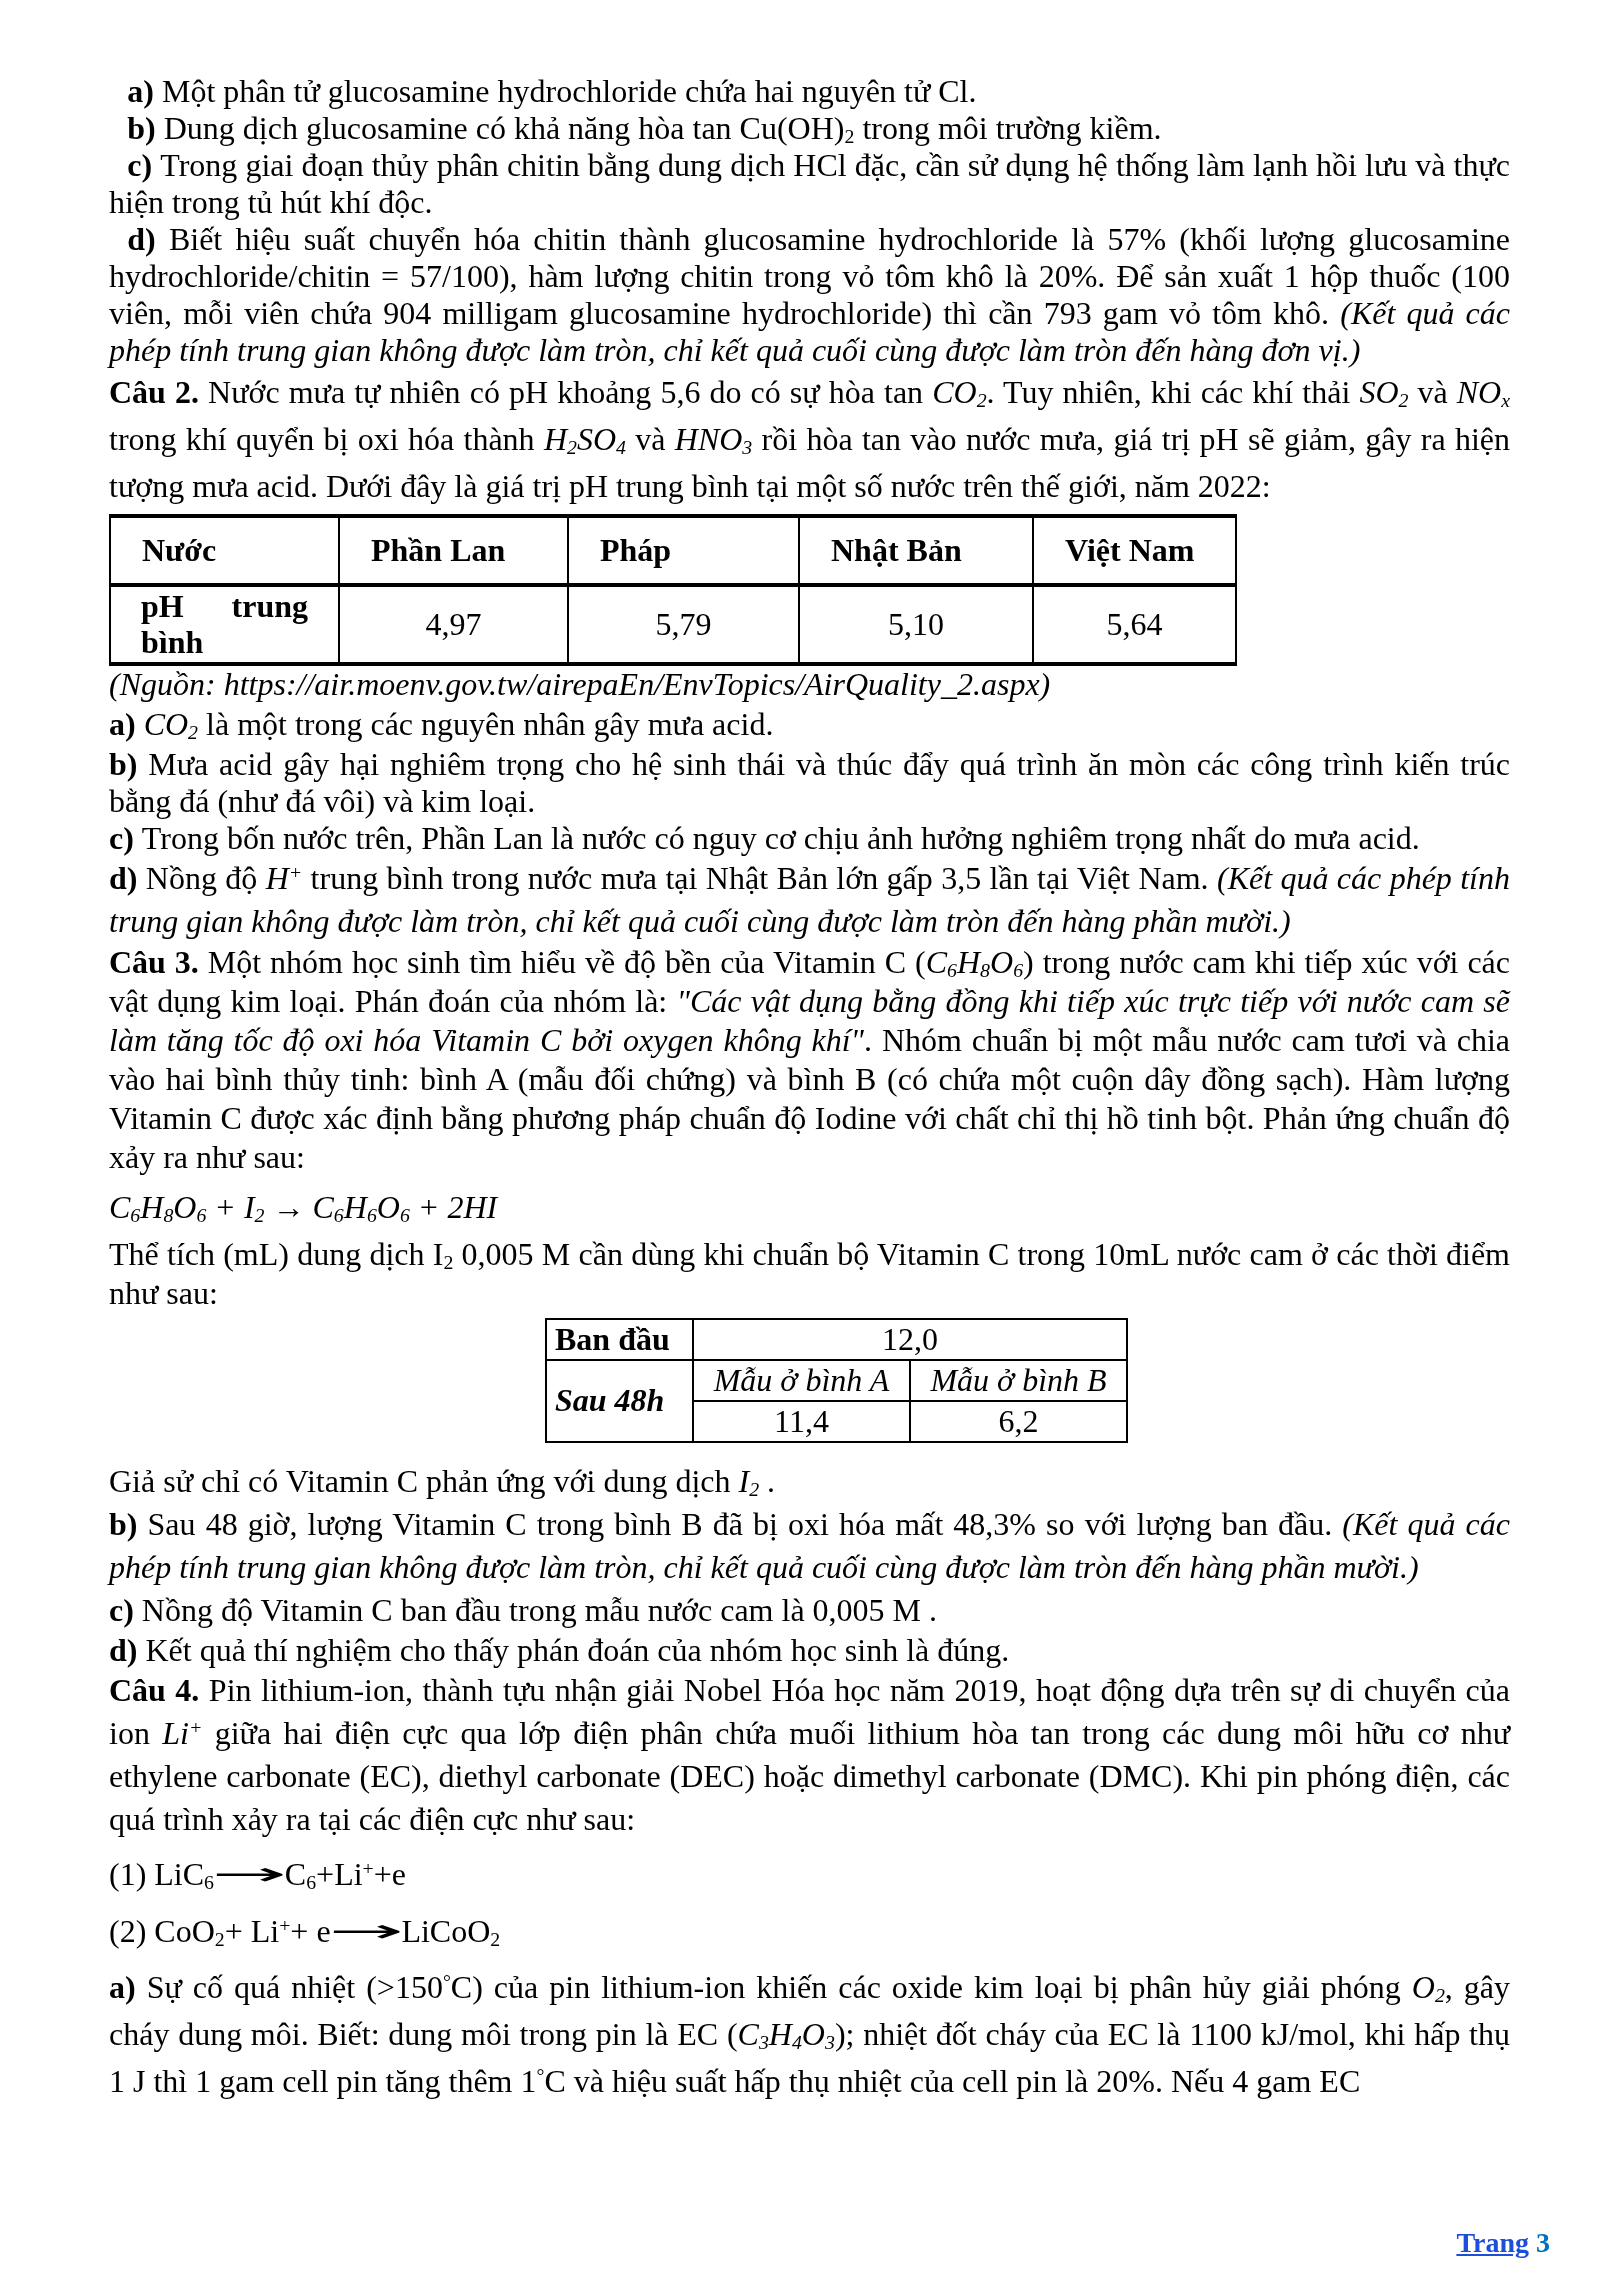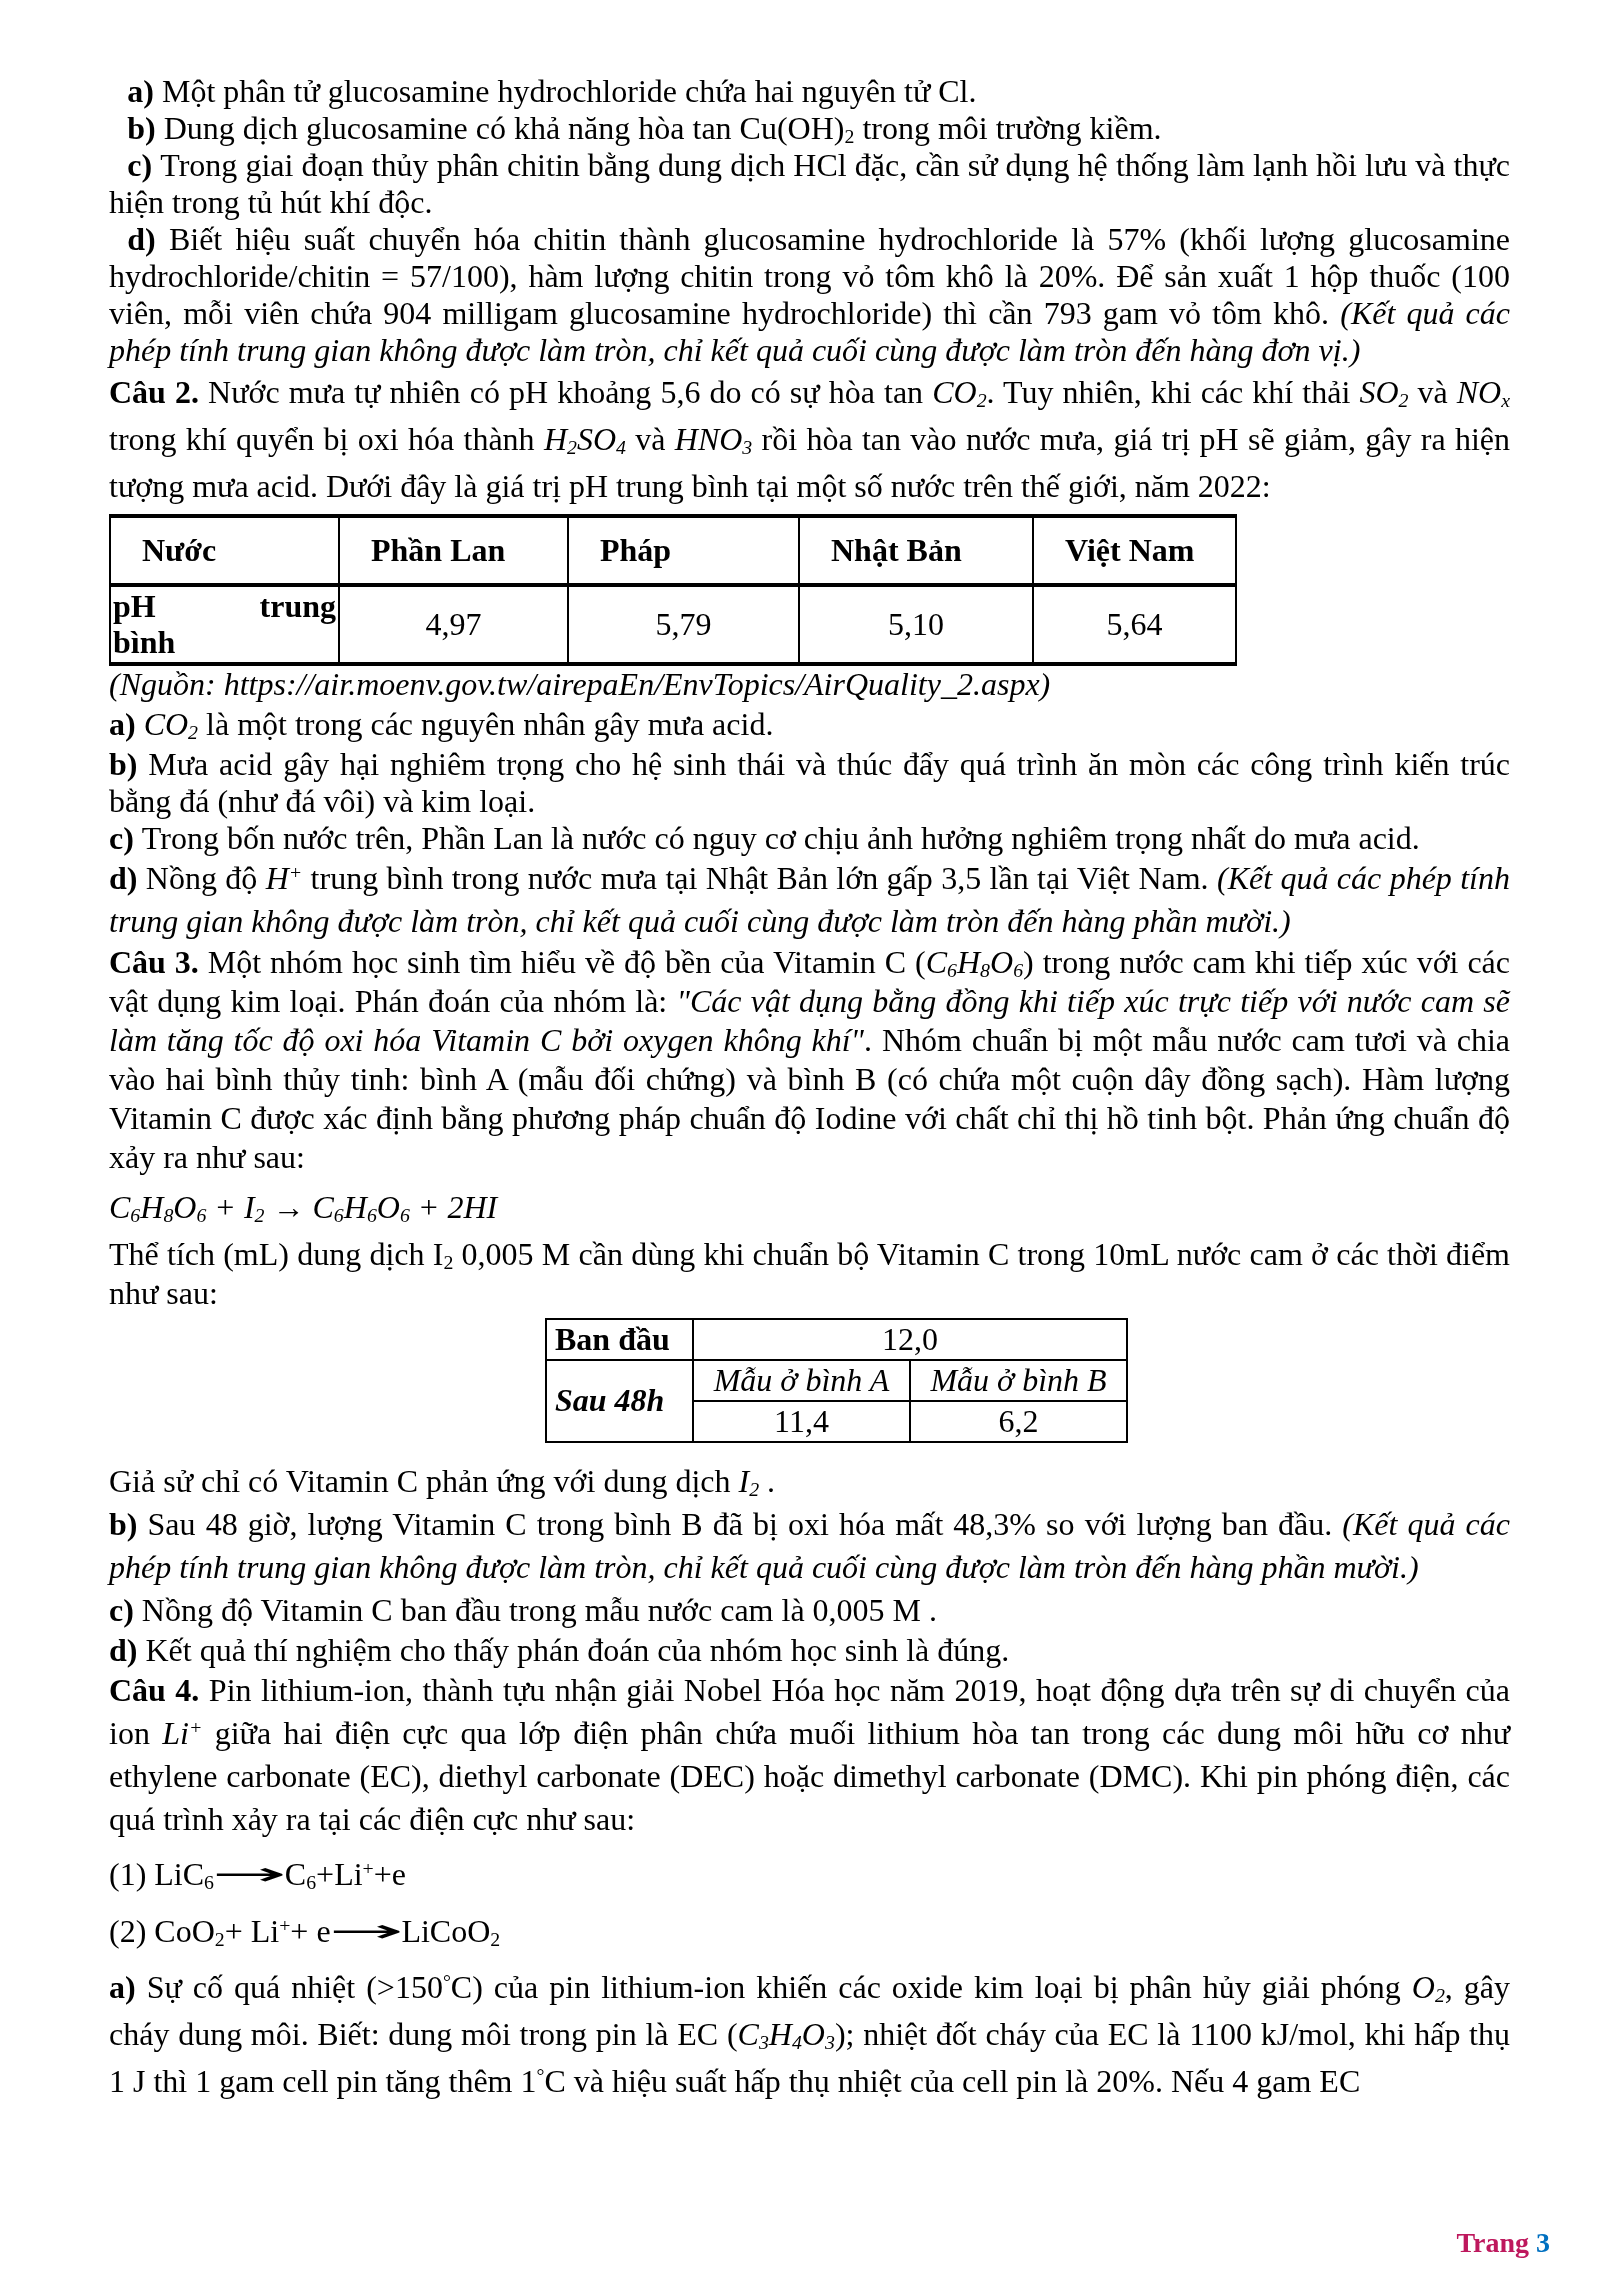--- a/index.html
+++ b/index.html
@@ -26,21 +26,21 @@
   .formula{text-align:center;line-height:42px;margin:9.2px 0 6.5px 0 !important;}
   .eq{text-align:left;line-height:46px;margin:10.5px 0 !important;}
   .ar{display:inline-block;transform:scaleX(2.8);margin:0 22px;font-family:"DejaVu Sans",sans-serif;}
 
   table{border-collapse:collapse;font-size:32px;table-layout:fixed;}
   
   .t1{width:1126px;margin-top:3.9px;}
   .t1 th,.t1 td{border:2px solid #000;vertical-align:middle;overflow:hidden;}
   .t1 .hd th{border-top-width:4.6px;border-bottom-width:4.6px;height:63px;text-align:left;padding-left:31px;font-weight:bold;}
   .t1 .dt td{border-bottom-width:4.6px;height:73px;text-align:center;}
-  .t1 .dt td.lbl{text-align:left;padding:0 2px;font-weight:bold;line-height:36px;}
+  .t1 .dt td.lbl{text-align:left;padding:0 30px;font-weight:bold;line-height:36px;}
   .t1 .lbl .l1{display:flex;justify-content:space-between;}
   
   .t2{margin:5.2px 0 0 436px;}
   .t2 th,.t2 td{border:2.6px solid #000;text-align:center;vertical-align:middle;overflow:hidden;}
   .t2 th{font-weight:bold;text-align:left;padding-left:8px;}
   .t2 .r1{height:39px;}
   .t2 .r2{height:38px;font-style:italic;}
   .t2 .r3{height:41px;}
 
   .footer{position:absolute;top:2227px;right:73px;font-weight:bold;font-size:28px;line-height:31px;}
@@ -129,17 +129,17 @@
     <p class="lh57"><span class="b">d) </span><span>Kết quả thí nghiệm cho thấy phán đoán của nhóm học sinh là đúng.</span></p>
 
     <p class="lhA"><span class="b">Câu 4. </span><span>Pin lithium-ion, thành tựu nhận giải Nobel Hóa học năm 2019, hoạt động dựa trên sự di chuyển của ion </span><span class="i">Li</span><sup class="i">+</sup><span> giữa hai điện cực qua lớp điện phân chứa muối lithium hòa tan trong các dung môi hữu cơ như ethylene carbonate (EC), diethyl carbonate (DEC) hoặc dimethyl carbonate (DMC). Khi pin phóng điện, các quá trình xảy ra tại các điện cực như sau:</span></p>
     <p class="eq"><span>(1) LiC</span><sub>6</sub><span class="ar">→</span><span>C</span><sub>6</sub><span>+Li</span><sup>+</sup><span>+e</span></p>
     <p class="eq"><span>(2) CoO</span><sub>2</sub><span>+ Li</span><sup>+</sup><span>+ e</span><span class="ar">→</span><span>LiCoO</span><sub>2</sub></p>
     <p class="lhB"><span class="b">a) </span><span>Sự cố quá nhiệt (&gt;150</span><sup>°</sup><span>C) của pin lithium-ion khiến các oxide kim loại bị phân hủy giải phóng </span><span class="i">O</span><sub class="i">2</sub><span>, gây cháy dung môi. Biết: dung môi trong pin là EC (</span><span class="i">C</span><sub class="i">3</sub><span class="i">H</span><sub class="i">4</sub><span class="i">O</span><sub class="i">3</sub><span>); nhiệt đốt cháy của EC là 1100 kJ/mol, khi hấp thụ 1 J  thì 1 gam  cell pin tăng thêm 1</span><sup>°</sup><span>C  và hiệu suất hấp thụ nhiệt của cell pin là 20%. Nếu 4 gam  EC</span></p>
 
   </div>
 
   <div class="footer">
-    <span class="lab" style="color: #be185d;">Trang</span>
+    <span class="lab" style="color: #1d4ed8; text-decoration: underline;">Trang</span>
     <span class="num" style="color: rgb(0, 112, 192);">3</span>
   </div>
 </div>
 
 
 </body></html>

